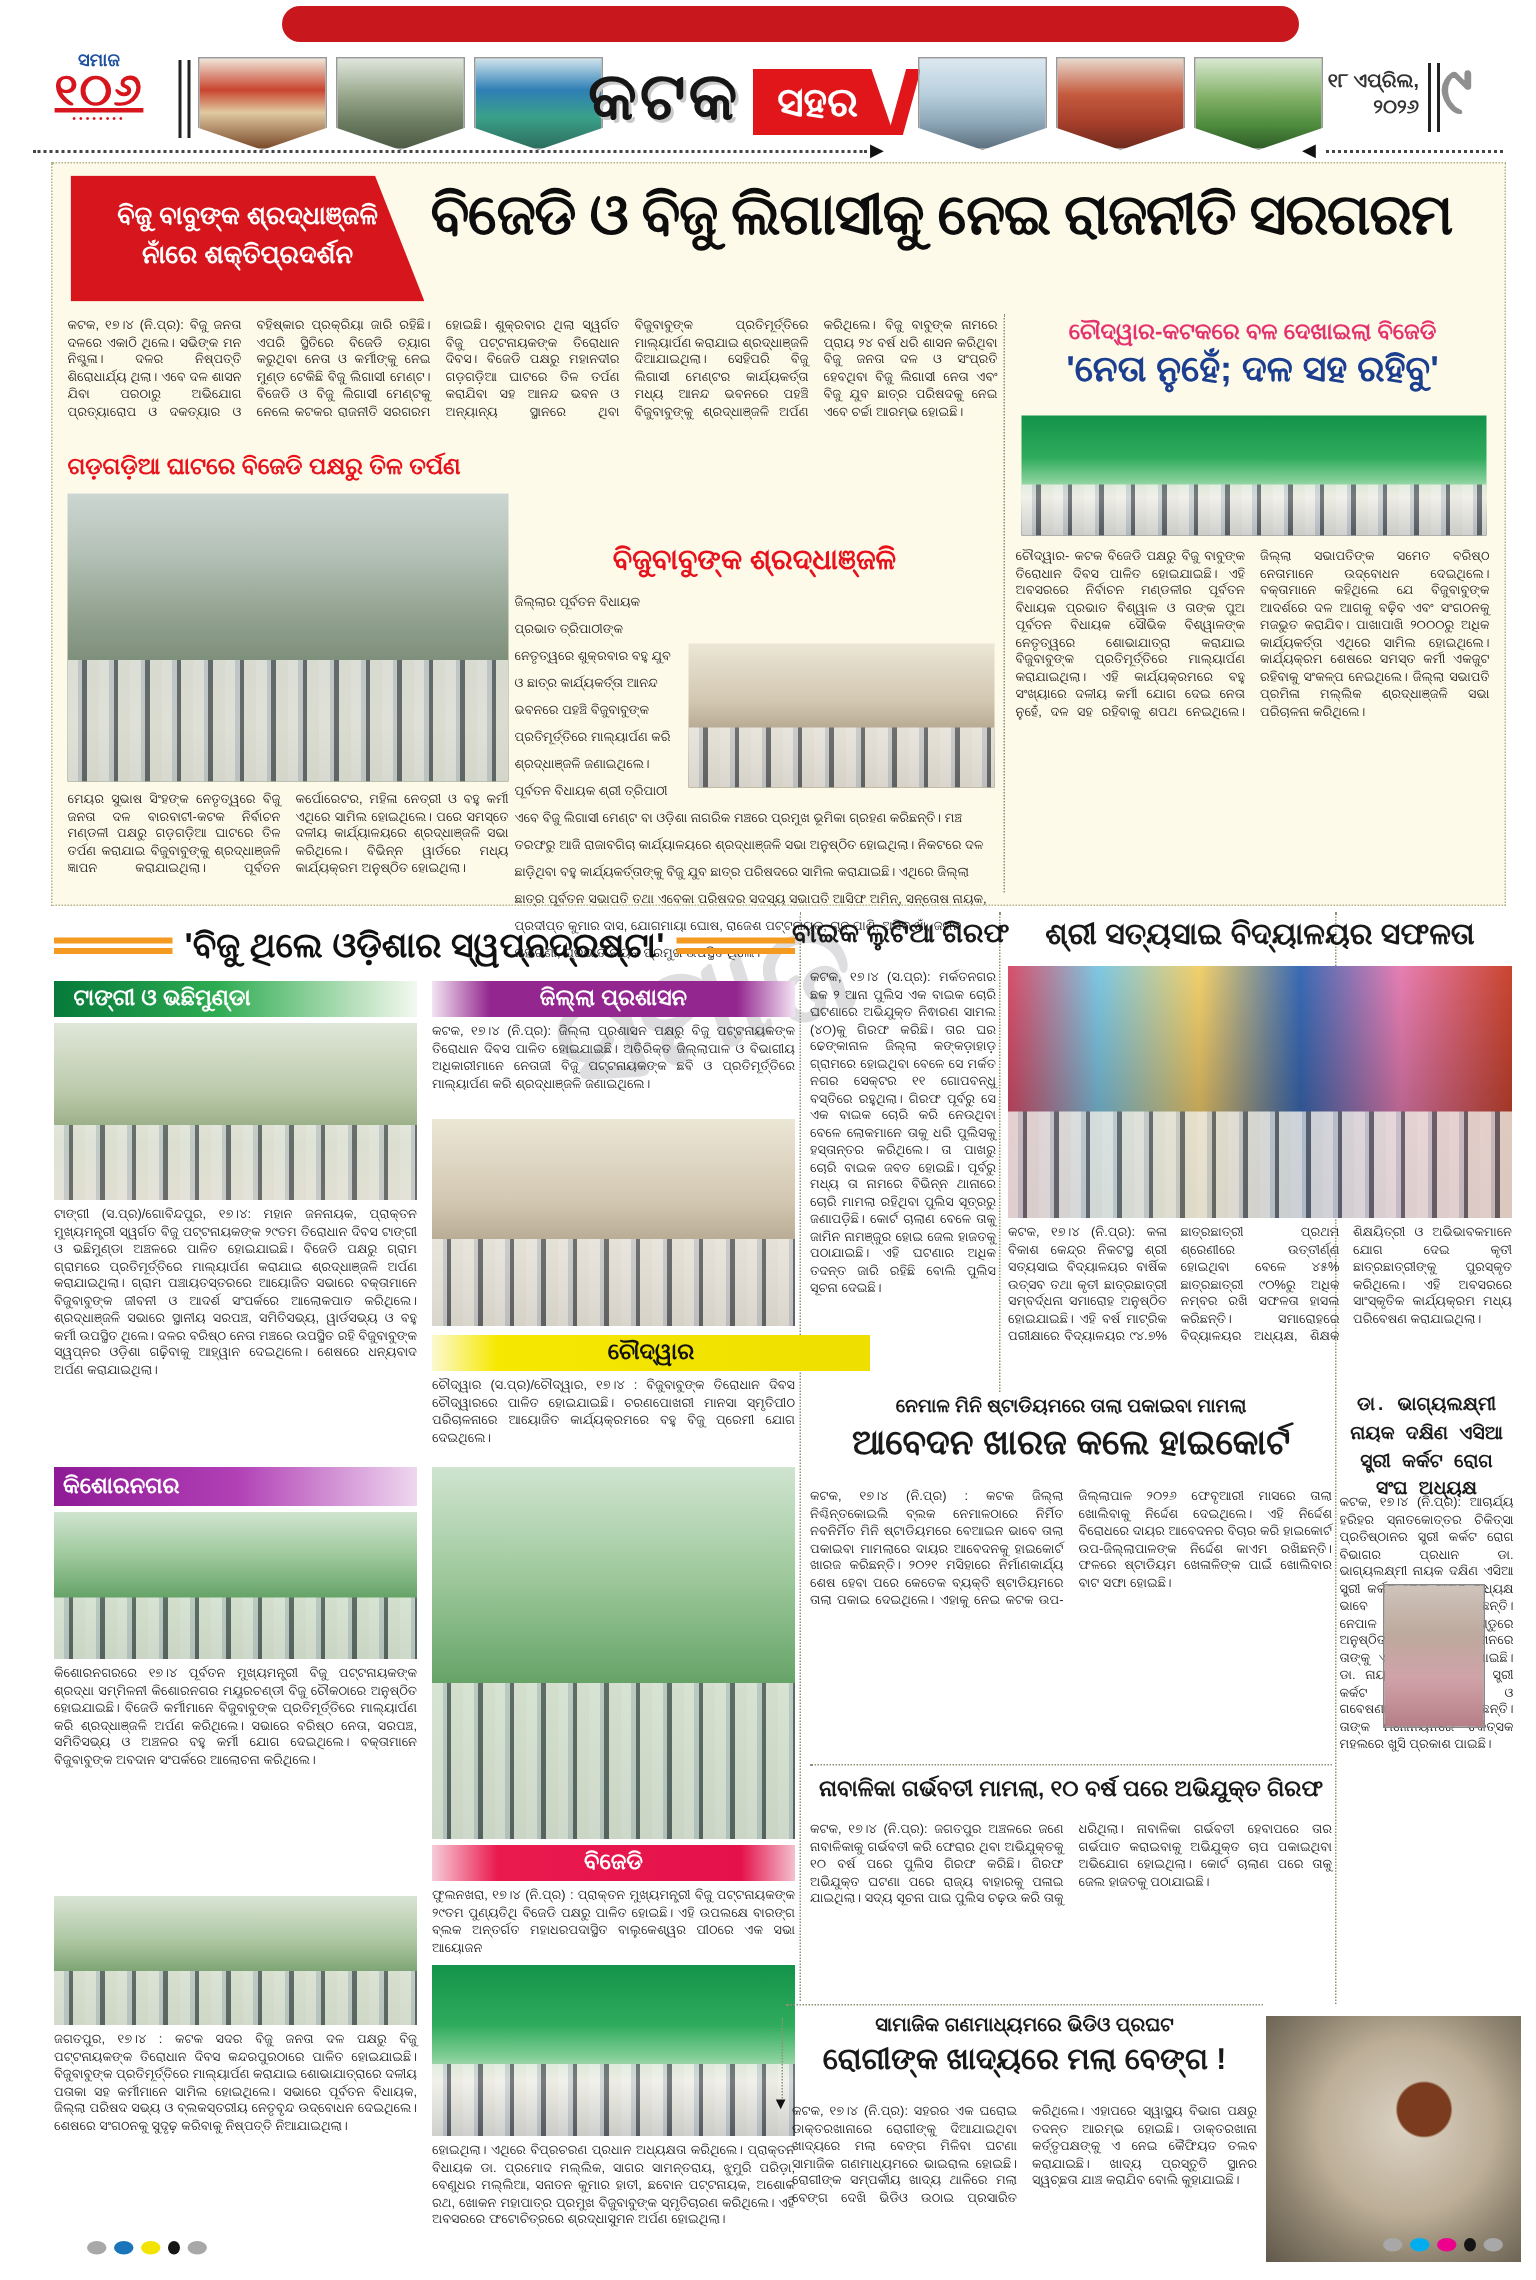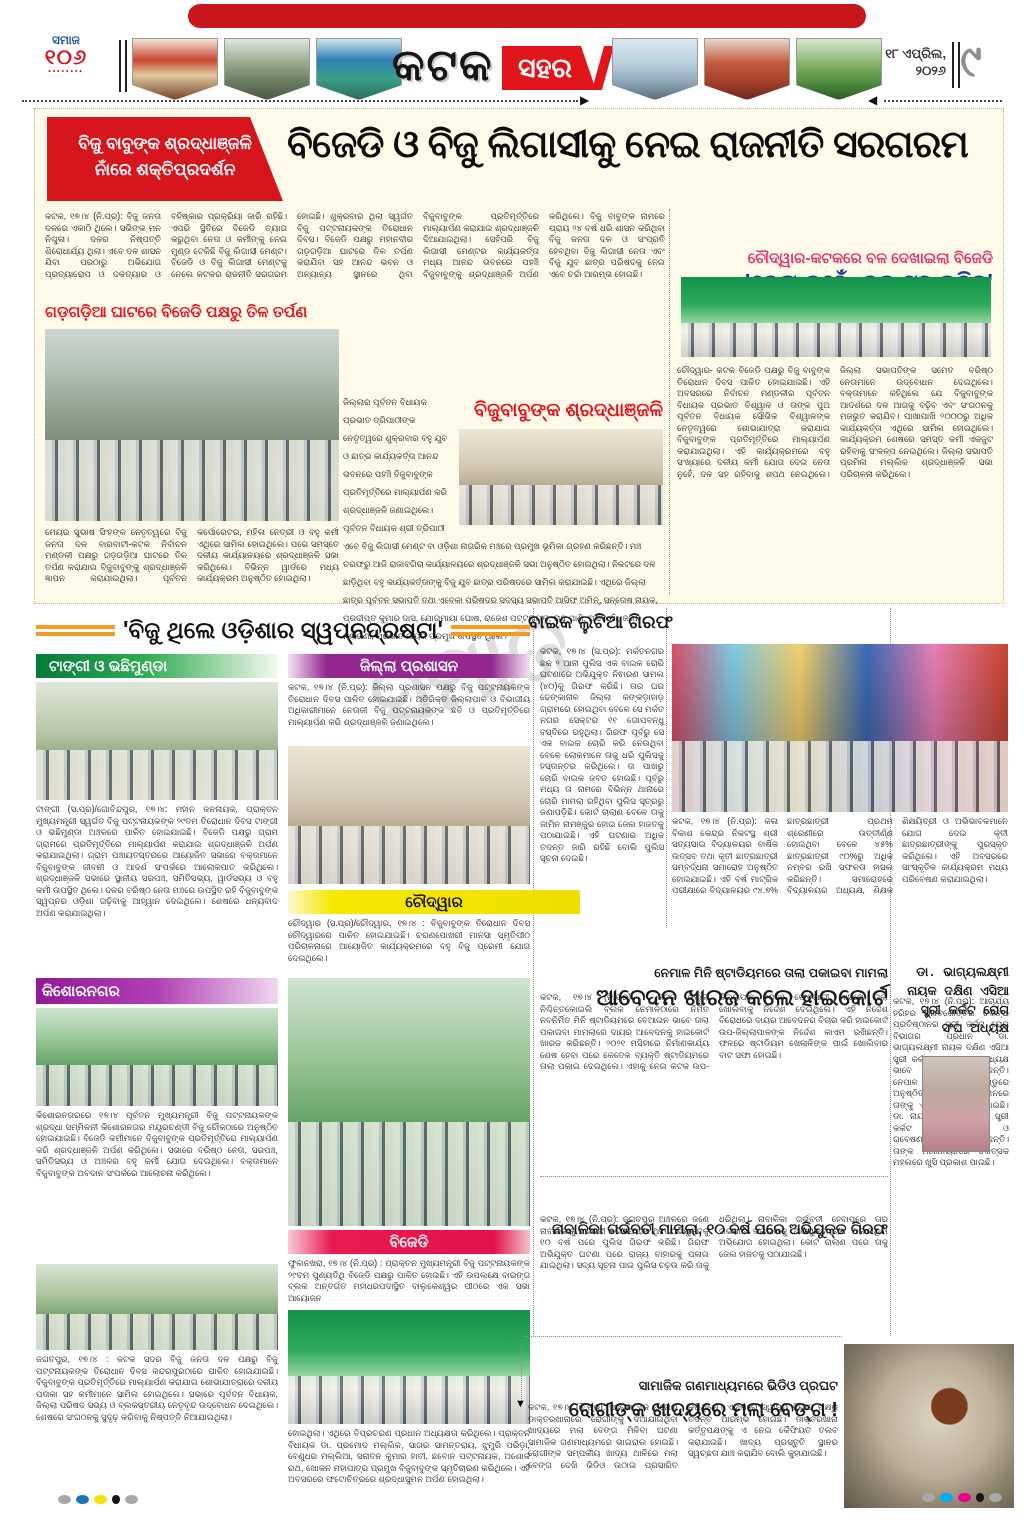--- a/index.html
+++ b/index.html
@@ -3,21 +3,21 @@
 <meta charset="utf-8">
 <style>
   html,body{margin:0;padding:0;background:#e8e8e8;}
   #page{position:relative;width:1024px;height:1520px;background:#fff;margin:0 auto;
         font-family:"Liberation Sans","DejaVu Sans",sans-serif;overflow:hidden;color:#1a1a1a;}
   .abs{position:absolute;}
   
   .topbar{left:188px;top:4px;width:678px;height:24px;background:#c9181d;border-radius:12px;}
   .logo{left:20px;top:34px;width:92px;height:60px;text-align:center;line-height:1;}
   .logo .l1{color:#1b4fa0;font-weight:bold;font-size:12px;}
-  .logo .l2{color:#d6151c;font-weight:800;font-size:21px;letter-spacing:1px;}
+  .logo .l2{color:#d6151c;font-weight:800;font-size:30px;letter-spacing:1px;text-decoration:underline;}
   .logo .dots{color:#d6151c;font-size:7px;letter-spacing:2px;}
   .vsep{width:4px;border-left:2px solid #222;border-right:2px solid #222;}
   .thumb{top:38px;height:60px;clip-path:polygon(0 0,100% 0,100% 76%,50% 100%,0 76%);border:1px solid #999;}
   .t-temple{background:linear-gradient(180deg,#f0e6d8,#c9452f 35%,#e0c9a0 60%,#7a4a2a);}
   .t-fort{background:linear-gradient(180deg,#dfe6dc,#9aa98e 40%,#6c7d62 70%,#4e5a45);}
   .t-building{background:linear-gradient(180deg,#cfe3ec,#2e7fb5 35%,#3aa08a 65%,#2d6e5e);}
   .t-mosque{background:linear-gradient(180deg,#dce8f0,#b8cfdd 40%,#8fa9ba 70%,#5d707e);}
   .t-redbldg{background:linear-gradient(180deg,#e8d8cc,#c45a3e 40%,#a8402c 70%,#6e2a1c);}
   .t-stadium{background:linear-gradient(180deg,#d8e8d0,#7fae63 45%,#4c8a3c 75%,#2f5c28);}
   .title-black{left:392px;top:40px;width:112px;font-size:44px;font-weight:800;color:#161616;
@@ -63,21 +63,21 @@
   .hdr{font-weight:bold;font-size:15px;height:24px;line-height:24px;padding-left:6px;color:#fff;box-sizing:border-box;}
   .h-green{background:linear-gradient(90deg,#067a3a,#2eac52 45%,#bfe3c2 85%,#f3f9f0);padding-left:13px;}
   .h-kish{background:linear-gradient(90deg,#8f1a96,#b13fb5 50%,#eed7ef);}
   .h-jilla{background:linear-gradient(90deg,#f3e4f3,#93278f 16%,#93278f 84%,#f3e4f3);text-align:center;padding-left:0;}
   .h-yellow{background:linear-gradient(90deg,#fcf9d0,#f6e800 15%,#efdf00);color:#111;text-align:center;padding-left:0;}
   .h-blue{background:linear-gradient(90deg,#1899d6,#4db8e8 45%,#d2ecf8);}
   .h-pink{background:linear-gradient(90deg,#f7ccd8,#ea1a4f 18%,#e4114a 85%,#f4c1ce);text-align:center;padding-left:0;}
   .band-hl{display:flex;align-items:center;gap:8px;}
   .band-hl .bar{flex:1;height:11px;border-top:4px solid #f49a20;border-bottom:4px solid #f49a20;box-sizing:border-box;}
   .band-hl .txt{font-size:23px;font-weight:800;color:#111;white-space:nowrap;}
-  .chl{text-align:right;font-weight:bold;margin-top:36px;}
+  .chl{text-align:center;font-weight:bold;}
   .float-photo{float:right;width:204px;height:96px;margin:38px 0 4px 6px;}
   .watermark{font-size:88px;font-weight:800;color:rgba(105,105,120,.22);transform:rotate(-18deg);white-space:nowrap;}
   .regdot{display:inline-block;width:13px;height:9px;border-radius:50%;margin-right:5px;vertical-align:middle;}
   .hdot{border-top:1.5px dotted #8f8f77;height:0;}
 </style>
 </head>
 <body>
 
 <div id="page">
 

